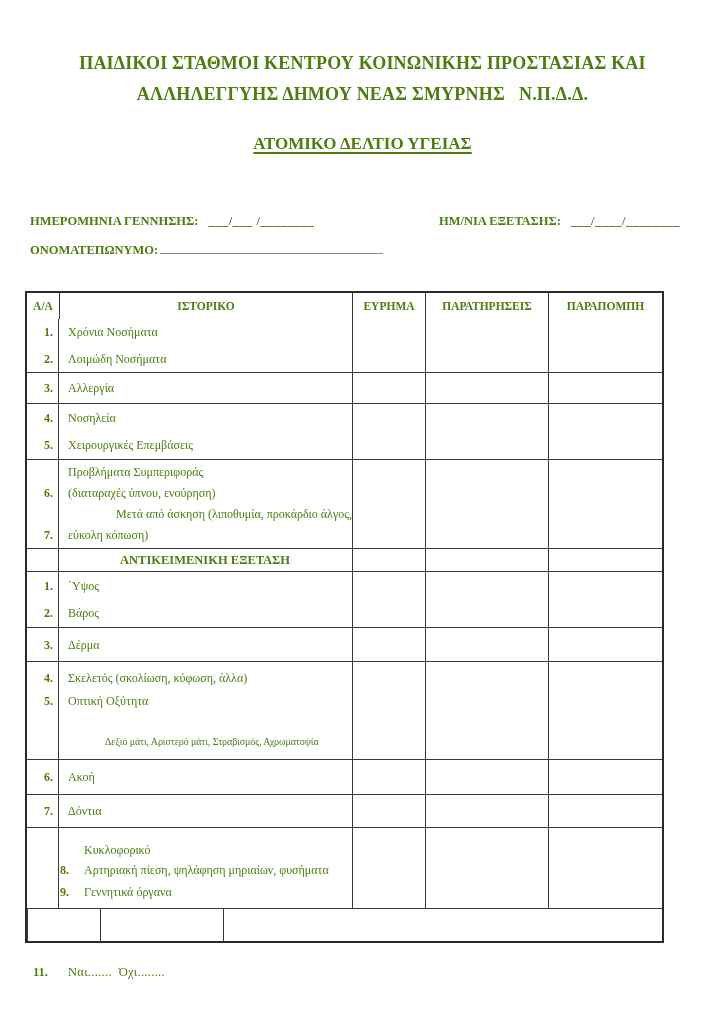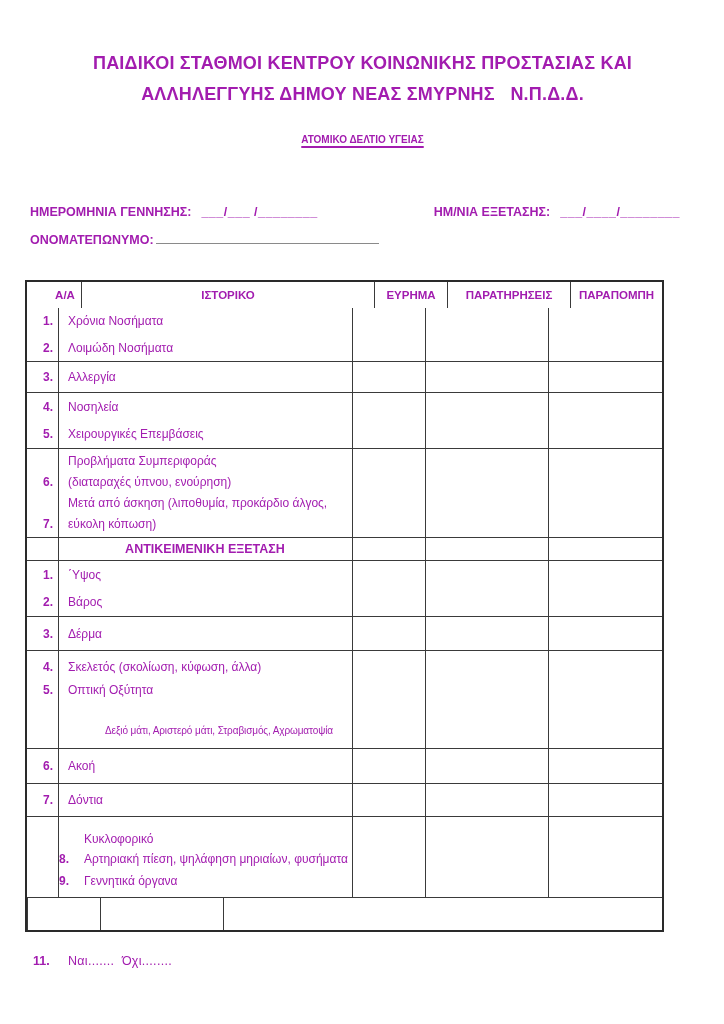--- a/index.html
+++ b/index.html
@@ -1,38 +1,38 @@
 <!DOCTYPE html>
 <html><head>
 <meta charset="utf-8">
 <style>
   * { margin:0; padding:0; box-sizing:border-box; }
   html,body { background:#ffffff; }
   .page {
     width:724px; height:1024px; background:#ffffff; position:relative;
-    font-family:Liberation Sans, sans-serif; color:#a21caf;
+    font-family:Liberation Serif, serif; color:#4d7c0f;
     padding:48px 24px 0 25px; overflow:hidden;
   }
   
   .doc-title { text-align:center; font-weight:bold; font-size:18px; line-height:31px; letter-spacing:0.2px; }
-  .doc-subtitle { text-align:center; font-weight:bold; font-size:10px; margin-top:24px; }
+  .doc-subtitle { text-align:center; font-weight:bold; font-size:17px; margin-top:24px; }
   .doc-subtitle span { text-decoration:underline; text-underline-offset:3px; text-decoration-thickness:1.5px; }
   
   .fields { margin-top:60px; padding-left:5px; font-size:12.5px; }
   .frow { display:flex; align-items:flex-end; }
   .frow + .frow { margin-top:10px; align-items:baseline; }
   .flabel { font-weight:bold; white-space:nowrap; }
   .fill-line { width:223px; border-bottom:1.5px solid #8a8a8a; height:15px; margin-left:2px; }
   .fvalue { font-weight:bold; margin-left:10px; white-space:pre; letter-spacing:0.5px; }
   .exam-group { margin-left:auto; margin-right:20px; display:flex; align-items:baseline; }
   
   .htable { margin-top:33px; width:639px; border:2px solid #2a2a2a; }
   .trow { display:flex; border-top:1.4px solid #3a3a3a; }
   .trow:first-child { border-top:none; }
-  .thead { height:26px;padding-left:22px; }
+  .thead { height:26px; }
   .hc { display:flex; align-items:center; justify-content:center; font-weight:bold; font-size:11.5px; }
   .c  { box-sizing:border-box; }
   .aa  { width:32px; }
   .isth{ width:293px; }
   .evr { width:73px; }
   .par { width:123px; }
   .pmp { flex:1; }
   .isth,.evr,.par,.pmp { border-left:1.4px solid #3a3a3a; }
   .cl { width:325px; position:relative; display:flex; flex-direction:column; justify-content:center; }
   .cl::after { content:""; position:absolute; left:30.6px; top:0; bottom:0; width:1.4px; background:#3a3a3a; }
@@ -126,21 +126,21 @@
         </div><div class="trow" style="height: 89px;">
           <div class="cl">
             <div class="ln" style="line-height: 21px;">
               <div class="num"></div>
               <div class="txt">Προβλήματα Συμπεριφοράς</div>
             </div>
             <div class="ln" style="line-height: 21px;">
               <div class="num">6.</div>
               <div class="txt">(διαταραχές ύπνου, ενούρηση)</div>
             </div>
-            <div class="ln" style="line-height: 21px;">
+            <div class="ln" style="line-height: 21px; text-align: right;">
               <div class="num"></div>
               <div class="txt">Μετά από άσκηση (λιποθυμία, προκάρδιο άλγος,</div>
             </div>
             <div class="ln" style="line-height: 21px;">
               <div class="num">7.</div>
               <div class="txt">εύκολη κόπωση)</div>
             </div>
           </div>
           <div class="c evr"></div>
           <div class="c par"></div>

